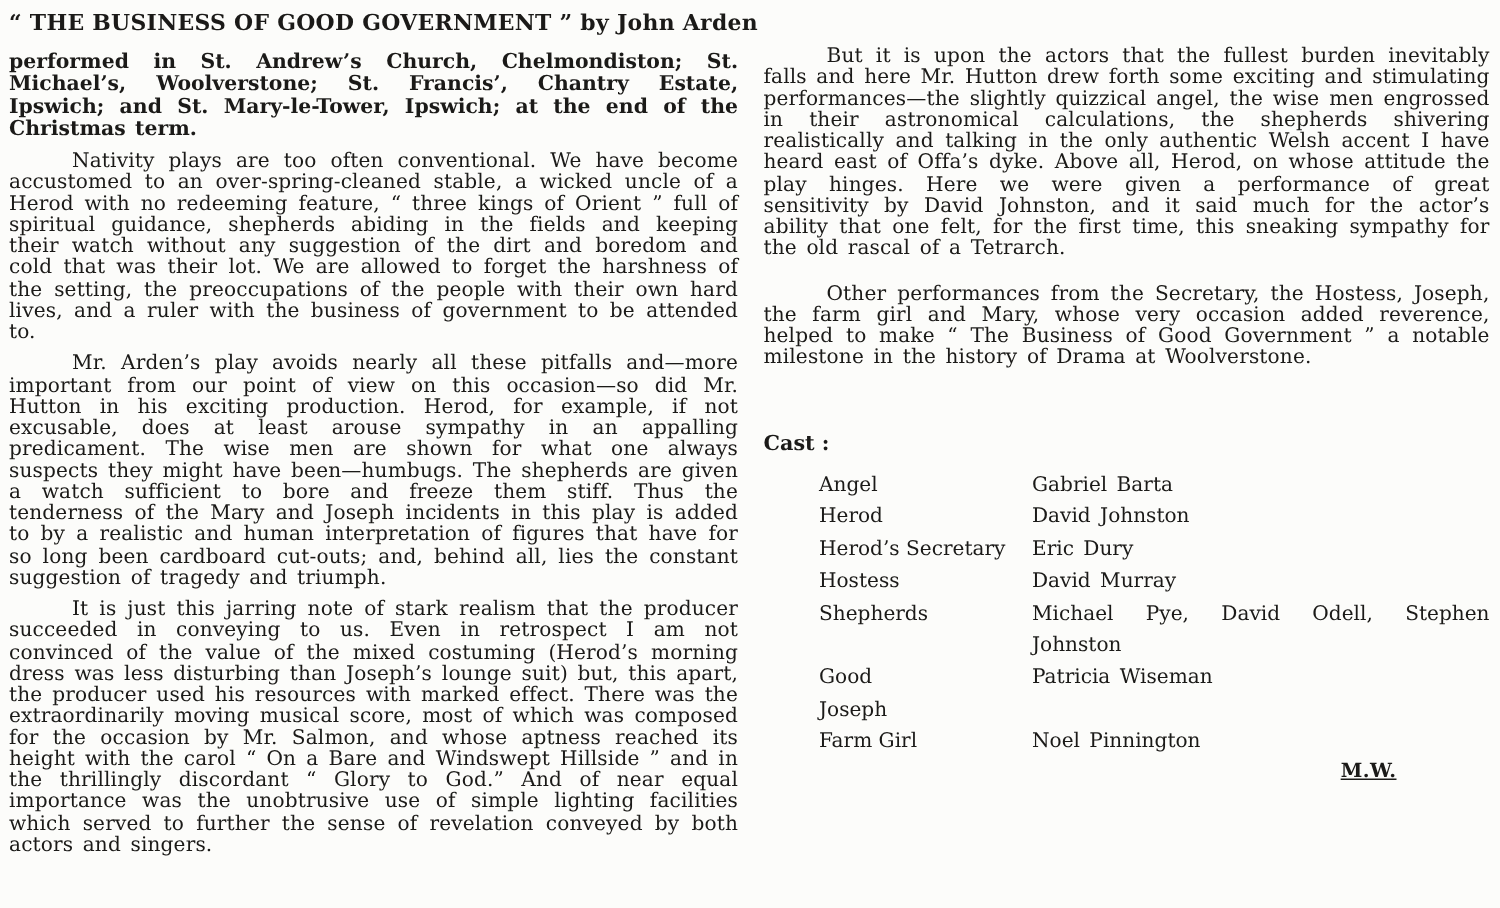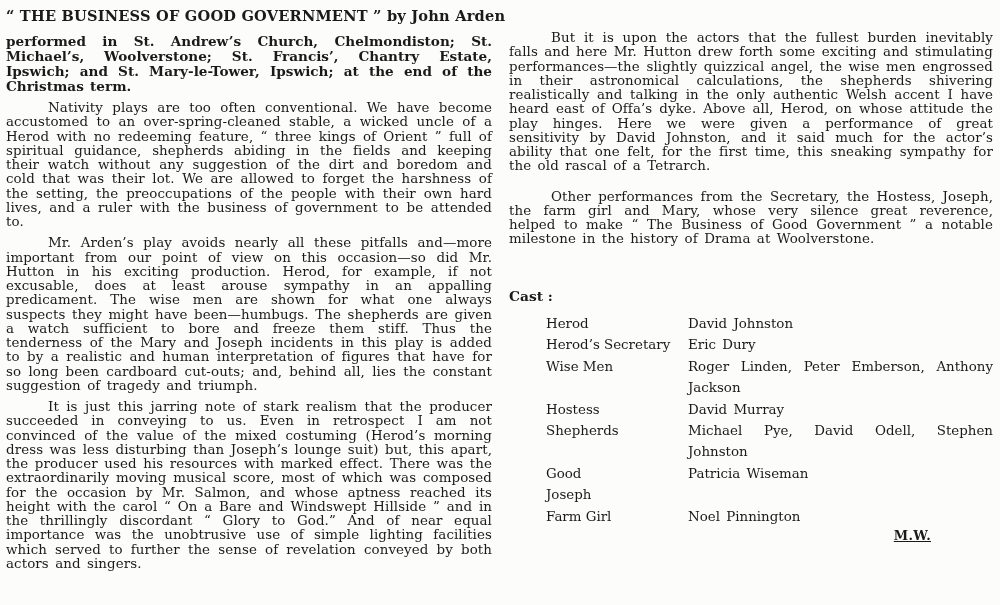--- a/index.html
+++ b/index.html
@@ -103,37 +103,37 @@
   <div class="col col-left">
     <h1 class="article-title">“ THE BUSINESS OF GOOD GOVERNMENT ” by John Arden</h1>
     <p class="subhead">performed in St. Andrew’s Church, Chelmondiston; St. Michael’s, Woolverstone; St. Francis’, Chantry Estate, Ipswich; and St. Mary-le-Tower, Ipswich; at the end of the Christmas term.</p>
     <p class="body">Nativity plays are too often conventional. We have become accustomed to an over-spring-cleaned stable, a wicked uncle of a Herod with no redeeming feature, “ three kings of Orient ” full of spiritual guidance, shepherds abiding in the fields and keeping their watch without any suggestion of the dirt and boredom and cold that was their lot. We are allowed to forget the harshness of the setting, the preoccupations of the people with their own hard lives, and a ruler with the business of government to be attended to.</p>
     <p class="body">Mr. Arden’s play avoids nearly all these pitfalls and—more important from our point of view on this occasion—so did Mr. Hutton in his exciting production. Herod, for example, if not excusable, does at least arouse sympathy in an appalling predicament. The wise men are shown for what one always suspects they might have been—humbugs. The shepherds are given a watch sufficient to bore and freeze them stiff. Thus the tenderness of the Mary and Joseph incidents in this play is added to by a realistic and human interpretation of figures that have for so long been cardboard cut-outs; and, behind all, lies the constant suggestion of tragedy and triumph.</p>
     <p class="body">It is just this jarring note of stark realism that the producer succeeded in conveying to us. Even in retrospect I am not convinced of the value of the mixed costuming (Herod’s morning dress was less disturbing than Joseph’s lounge suit) but, this apart, the producer used his resources with marked effect. There was the extraordinarily moving musical score, most of which was composed for the occasion by Mr. Salmon, and whose aptness reached its height with the carol “ On a Bare and Windswept Hillside ” and in the thrillingly discordant “ Glory to God.” And of near equal importance was the unobtrusive use of simple lighting facilities which served to further the sense of revelation conveyed by both actors and singers.</p>
   </div>
 
   <div class="col col-right">
     <p class="body first">But it is upon the actors that the fullest burden inevitably falls and here Mr. Hutton drew forth some exciting and stimulating performances—the slightly quizzical angel, the wise men engrossed in their astronomical calculations, the shepherds shivering realistically and talking in the only authentic Welsh accent I have heard east of Offa’s dyke. Above all, Herod, on whose attitude the play hinges. Here we were given a performance of great sensitivity by David Johnston, and it said much for the actor’s ability that one felt, for the first time, this sneaking sympathy for the old rascal of a Tetrarch.</p>
-    <p class="body spaced">Other performances from the Secretary, the Hostess, Joseph, the farm girl and Mary, whose very silence great reverence, helped to make “ The Business of Good Government ” a notable milestone in the history of Drama at Woolverstone.</p>
+    <p class="body spaced">Other performances from the Secretary, the Hostess, Joseph, the farm girl and Mary, whose very occasion added reverence, helped to make “ The Business of Good Government ” a notable milestone in the history of Drama at Woolverstone.</p>
 
     <div class="cast-block">
       <div class="cast-label">Cast :</div>
 
       <div class="cast-list">
+        <div class="cast-row">
+          <span class="cast-role">Angel</span>
+          <span class="cast-names">Gabriel Barta</span>
+        </div>
         <div class="cast-row">
           <span class="cast-role">Herod</span>
           <span class="cast-names">David Johnston</span>
         </div>
         <div class="cast-row">
           <span class="cast-role">Herod’s Secretary</span>
           <span class="cast-names">Eric Dury</span>
-        </div>
-        <div class="cast-row">
-          <span class="cast-role">Wise Men</span>
-          <span class="cast-names">Roger Linden, Peter Emberson, Anthony Jackson</span>
         </div>
         <div class="cast-row">
           <span class="cast-role">Hostess</span>
           <span class="cast-names">David Murray</span>
         </div>
         <div class="cast-row">
           <span class="cast-role">Shepherds</span>
           <span class="cast-names">Michael Pye, David Odell, Stephen Johnston</span>
         </div>
         <div class="cast-row">

